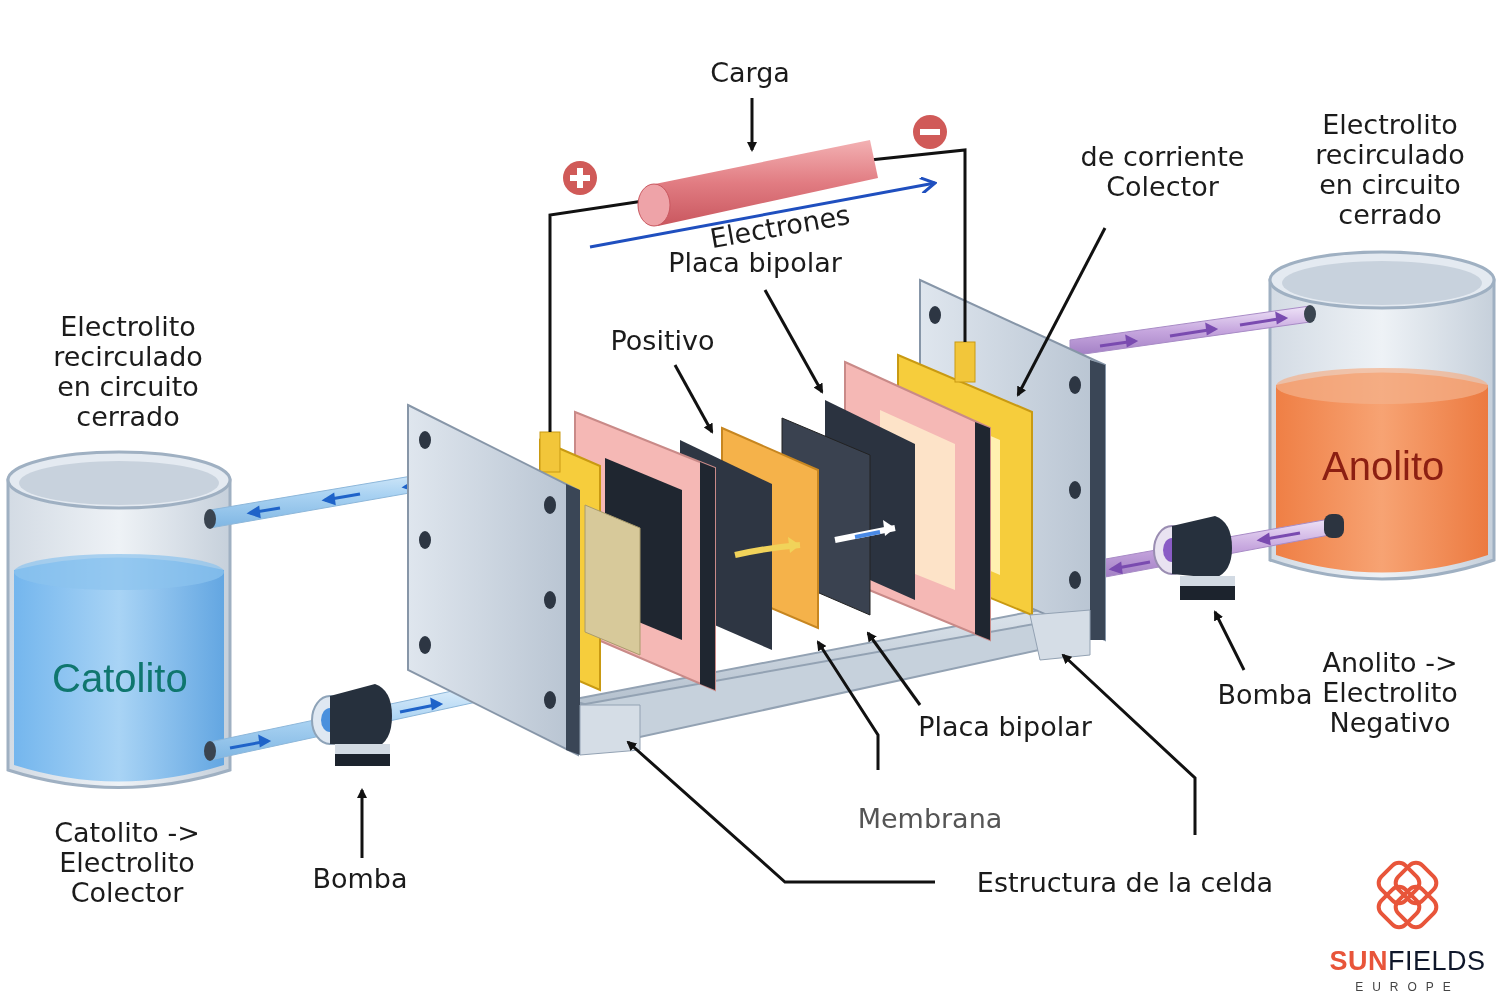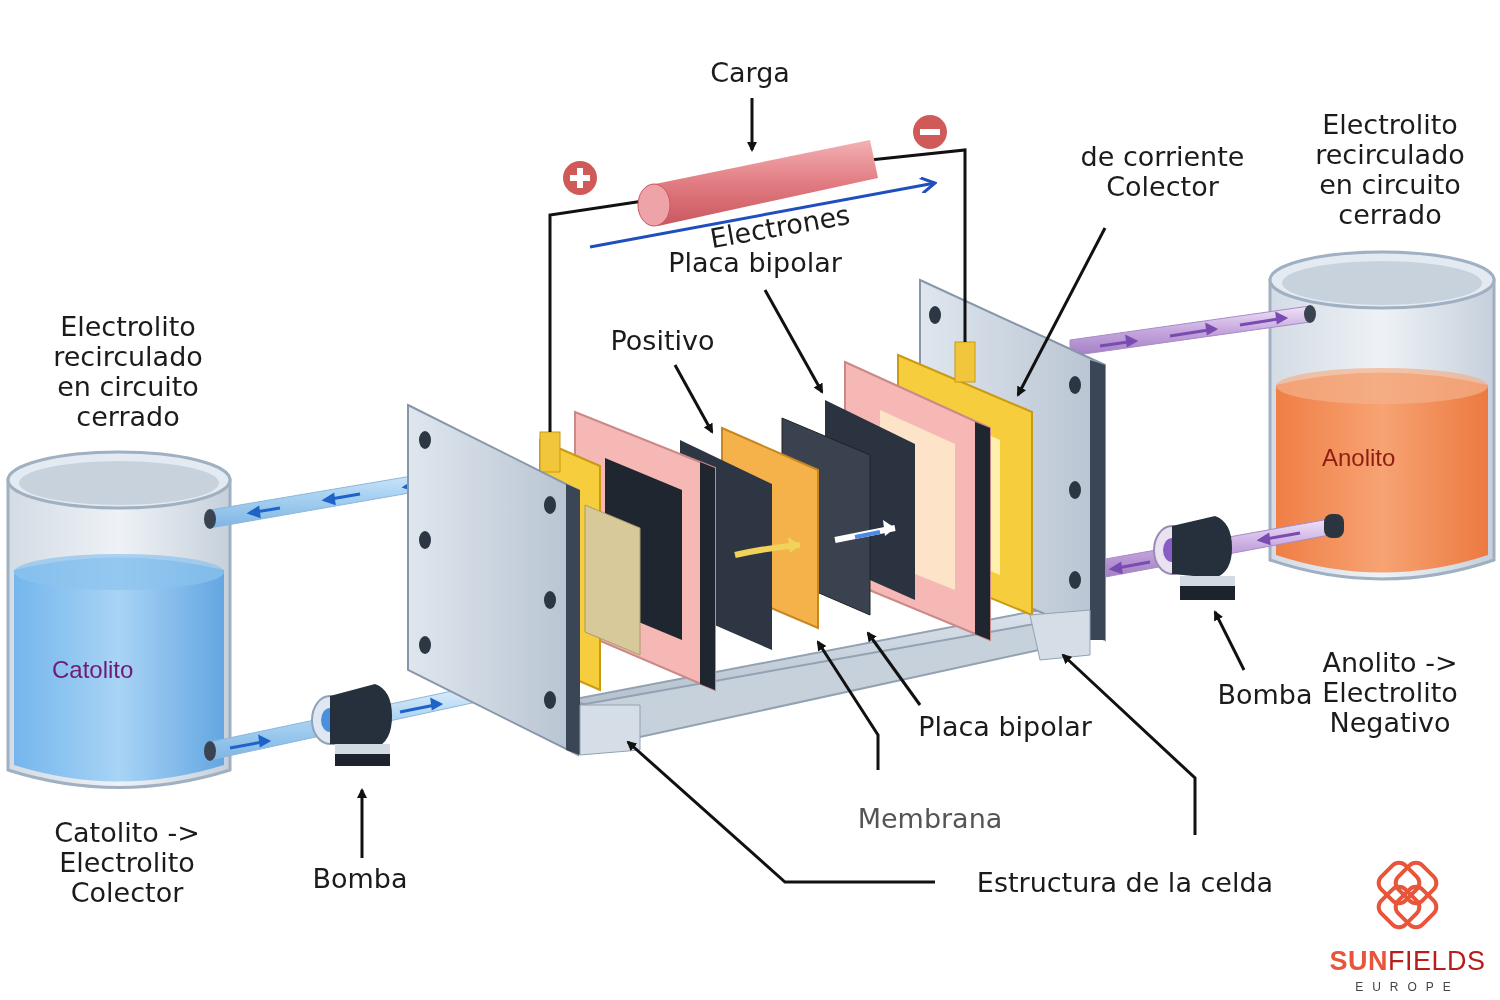--- a/index.html
+++ b/index.html
@@ -2,25 +2,25 @@
 <html><head>
 <meta charset="utf-8">
 <style>
   html, body { margin: 0; padding: 0; background: #ffffff; }
   body { width: 1500px; height: 1000px; position: relative; overflow: hidden;
          font-family: "DejaVu Sans", sans-serif; color: #1a1a1a; }
   #stage { position: absolute; left: 0; top: 0; width: 1500px; height: 1000px; }
   .lbl { position: absolute; text-align: center; font-size: 27px; line-height: 30px; color: #1b1b1b; white-space: nowrap; }
   .lbl-gray { color: #555; }
   .lbl span { display: block; }
-  .tank-label { position: absolute; font-family: "Liberation Sans", sans-serif; font-size: 24px; }
+  .tank-label { position: absolute; font-family: "Liberation Sans", sans-serif; font-size: 40px; }
   .logo { position: absolute; left: 1320px; top: 860px; width: 175px; height: 140px; }
   .logo-word { position: absolute; left: 0; top: 86px; width: 175px; text-align: center; font-family: "Liberation Sans", sans-serif; font-size: 27px; letter-spacing: 0.5px; }
   .logo-word .sun { color: #e8553a; font-weight: bold; }
-  .logo-word .fields { color: #b91c1c; }
+  .logo-word .fields { color: #0f172a; }
   .logo-sub { position: absolute; left: 0; top: 120px; width: 175px; text-align: center; font-family: "Liberation Sans", sans-serif; font-size: 12px; letter-spacing: 9px; color: #444; }
 </style>
 </head>
 <body>
 
 <svg id="stage" viewBox="0 0 1500 1000" xmlns="http://www.w3.org/2000/svg">
   <defs>
     <linearGradient id="gFrame" x1="0" y1="0" x2="1" y2="0">
       <stop offset="0" stop-color="#dfe6ee"></stop>
         <stop offset="1" stop-color="#b7c3d1"></stop>
@@ -258,21 +258,21 @@
   <span>cerrado</span>
 </div>
 
 <div class="lbl" style="left:38px; top:312px; width:180px;">
   <span>Electrolito</span>
   <span>recirculado</span>
   <span>en circuito</span>
   <span>cerrado</span>
 </div>
 
-<div class="tank-label" style="left:52px; top:656px; color:#701a75;">Catolito</div>
+<div class="tank-label" style="left:52px; top:656px; color:#0f766e;">Catolito</div>
 <div class="tank-label" style="left:1322px; top:444px; color:#8c1f12;">Anolito</div>
 
 <div class="lbl" style="left:42px; top:818px; width:170px;">
   <span>Catolito -&gt;</span>
   <span>Electrolito</span>
   <span>Colector</span>
 </div>
 
 <div class="lbl" style="left:1305px; top:612px; width:170px;margin-top:36px;">
   <span>Anolito -&gt;</span>

